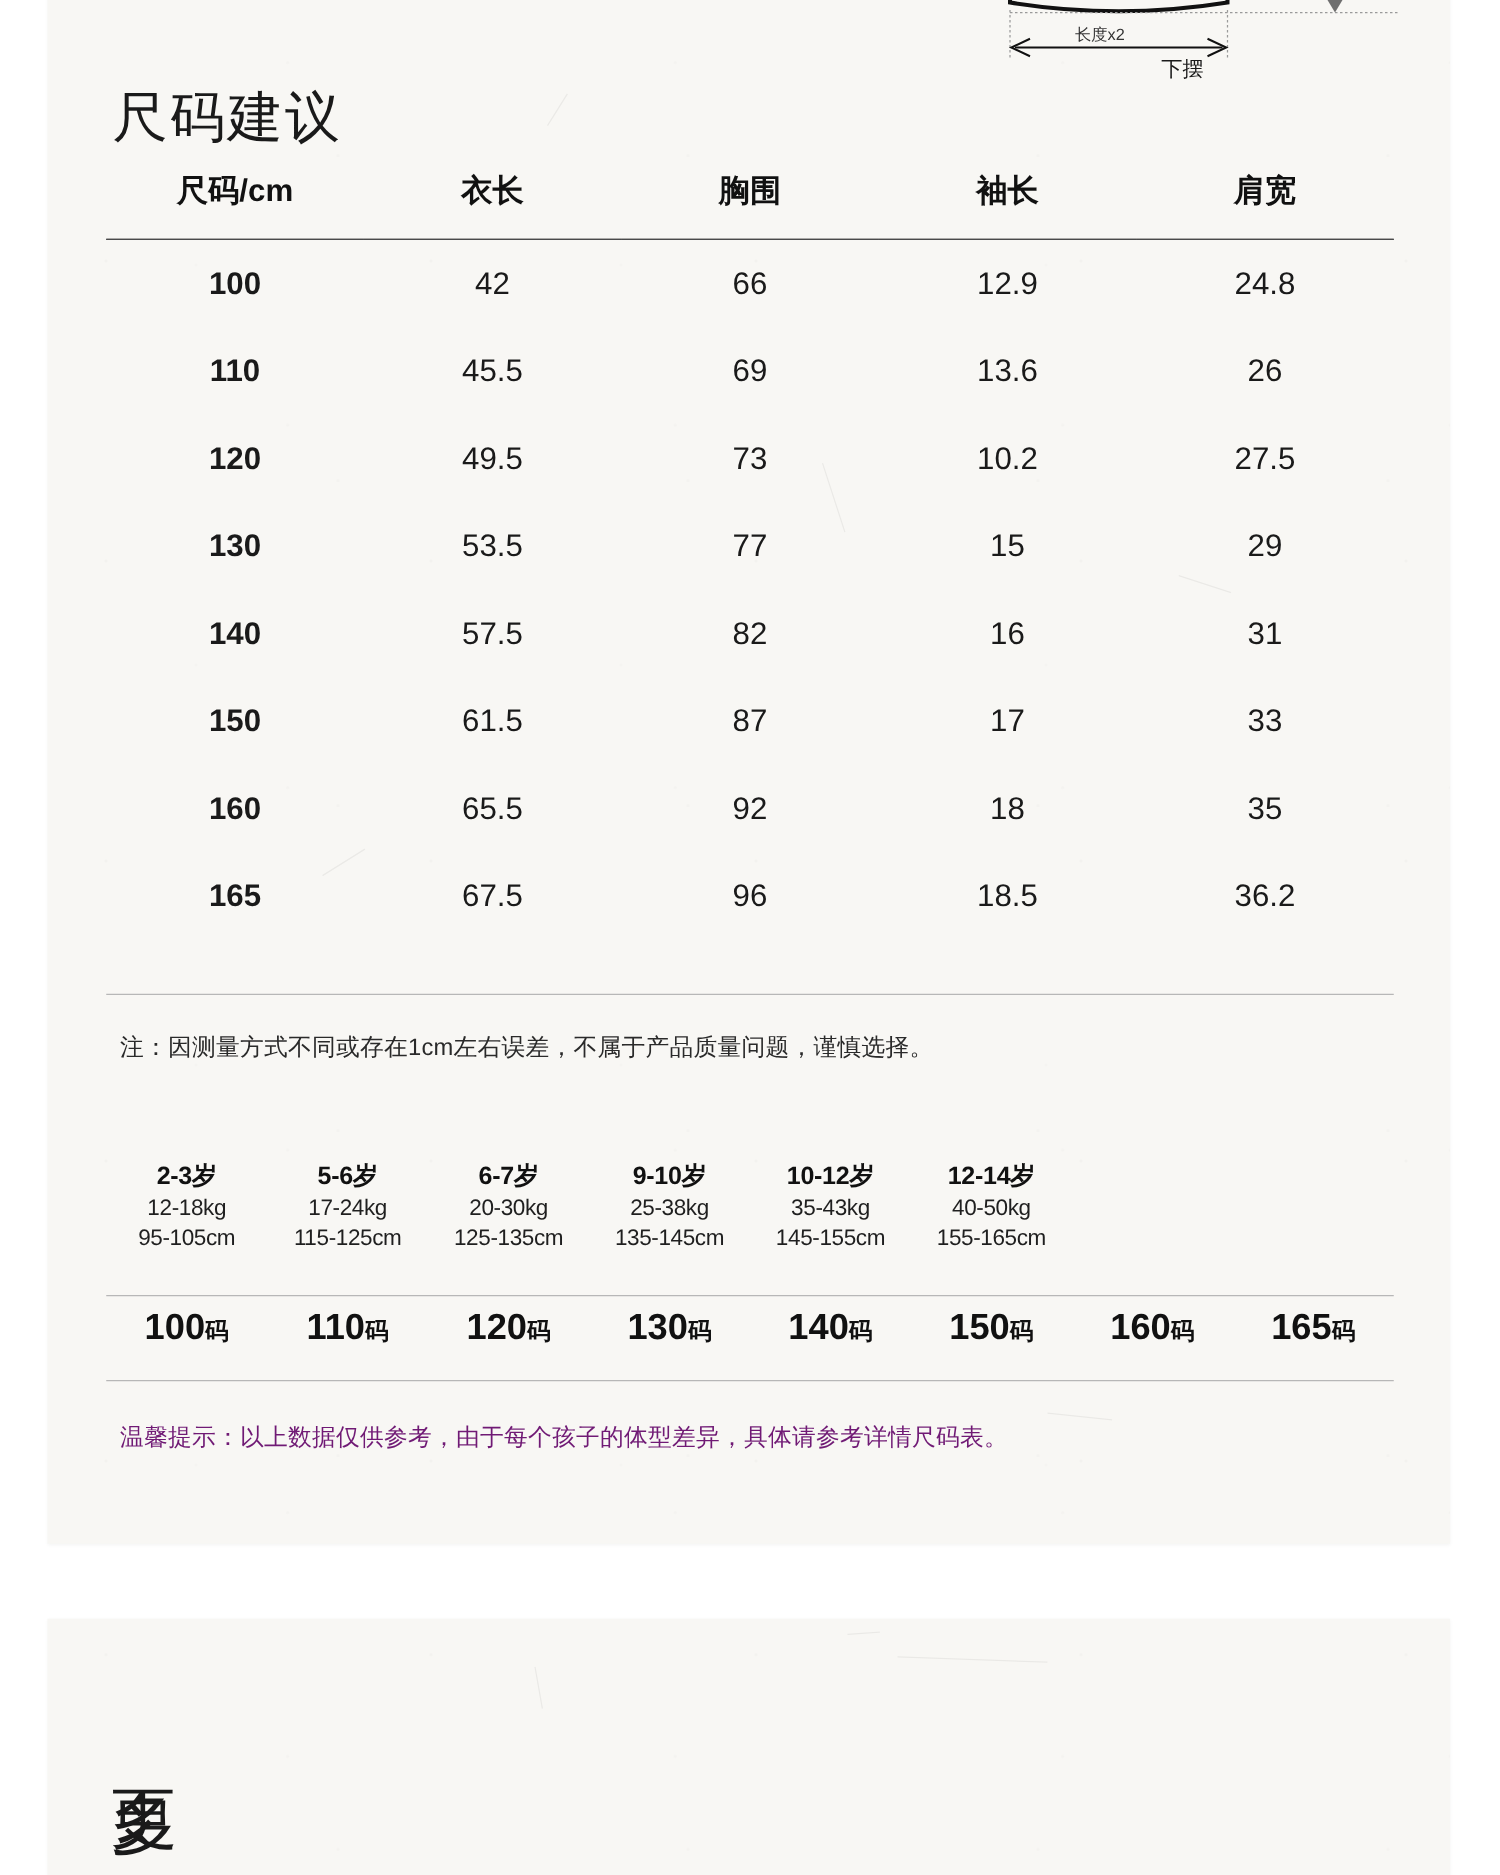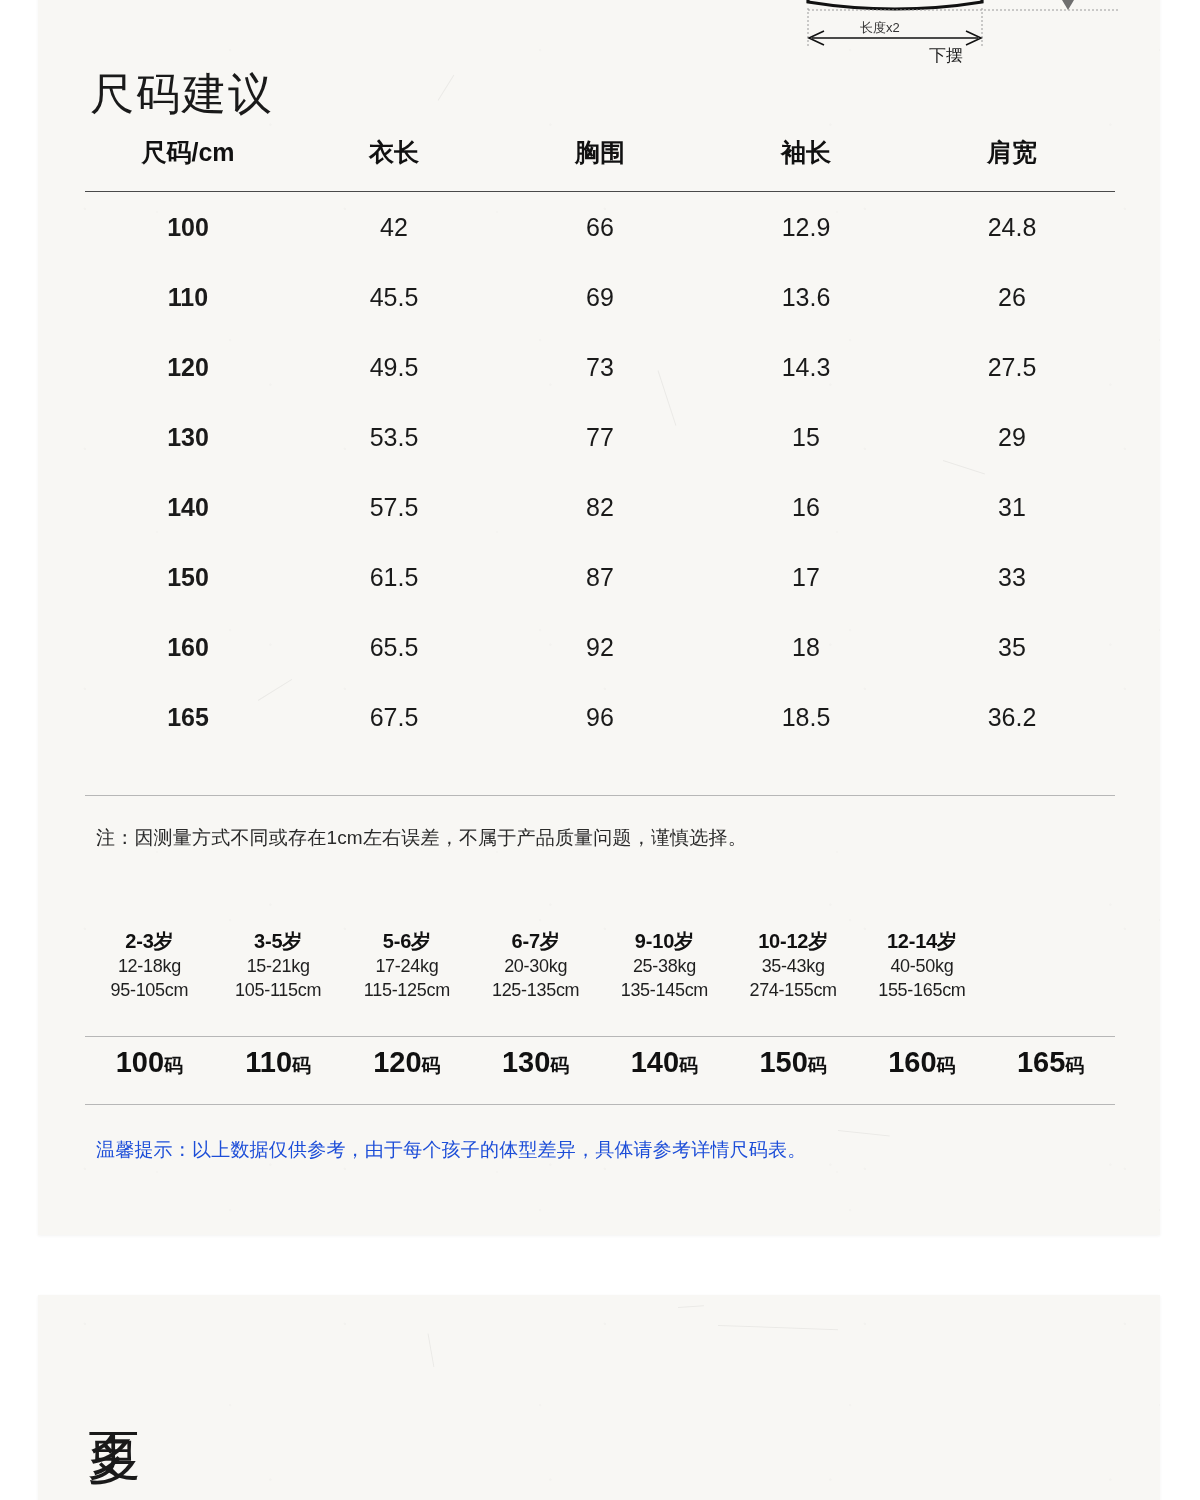--- a/index.html
+++ b/index.html
@@ -174,21 +174,21 @@
     color: #111;
     white-space: nowrap;
   }
   .code-cell .unit { font-size: 19px; font-weight: 700; }
 
   .tip {
     position: absolute;
     left: 96px;
     top: 1137px;
     font-size: 19px;
-    color: #1d4ed8;
+    color: #701a75;
     letter-spacing: 0.2px;
   }
 
   
   .more-title {
     position: absolute;
     left: 88px;
     top: 1390px;
     font-size: 54px;
     font-weight: 400;
@@ -262,21 +262,21 @@
       <td class="size-cell">110</td>
       <td>45.5</td>
       <td>69</td>
       <td>13.6</td>
       <td>26</td>
     </tr>
     <tr>
       <td class="size-cell">120</td>
       <td>49.5</td>
       <td>73</td>
-      <td>14.3</td>
+      <td>10.2</td>
       <td>27.5</td>
     </tr>
     <tr>
       <td class="size-cell">130</td>
       <td>53.5</td>
       <td>77</td>
       <td>15</td>
       <td>29</td>
     </tr>
     <tr>
@@ -314,43 +314,38 @@
 
 <div class="note">注：因测量方式不同或存在1cm左右误差，不属于产品质量问题，谨慎选择。</div>
 
 <div class="age-row">
   <div class="age-cell">
     <span class="age">2-3岁</span>
     <span class="kg">12-18kg</span>
     <span class="cm">95-105cm</span>
   </div>
   <div class="age-cell">
-    <span class="age">3-5岁</span>
-    <span class="kg">15-21kg</span>
-    <span class="cm">105-115cm</span>
-  </div>
-  <div class="age-cell">
     <span class="age">5-6岁</span>
     <span class="kg">17-24kg</span>
     <span class="cm">115-125cm</span>
   </div>
   <div class="age-cell">
     <span class="age">6-7岁</span>
     <span class="kg">20-30kg</span>
     <span class="cm">125-135cm</span>
   </div>
   <div class="age-cell">
     <span class="age">9-10岁</span>
     <span class="kg">25-38kg</span>
     <span class="cm">135-145cm</span>
   </div>
   <div class="age-cell">
     <span class="age">10-12岁</span>
     <span class="kg">35-43kg</span>
-    <span class="cm">274-155cm</span>
+    <span class="cm">145-155cm</span>
   </div>
   <div class="age-cell">
     <span class="age">12-14岁</span>
     <span class="kg">40-50kg</span>
     <span class="cm">155-165cm</span>
   </div>
 </div>
 
 <div class="rule rule--codes-top"></div>
 

